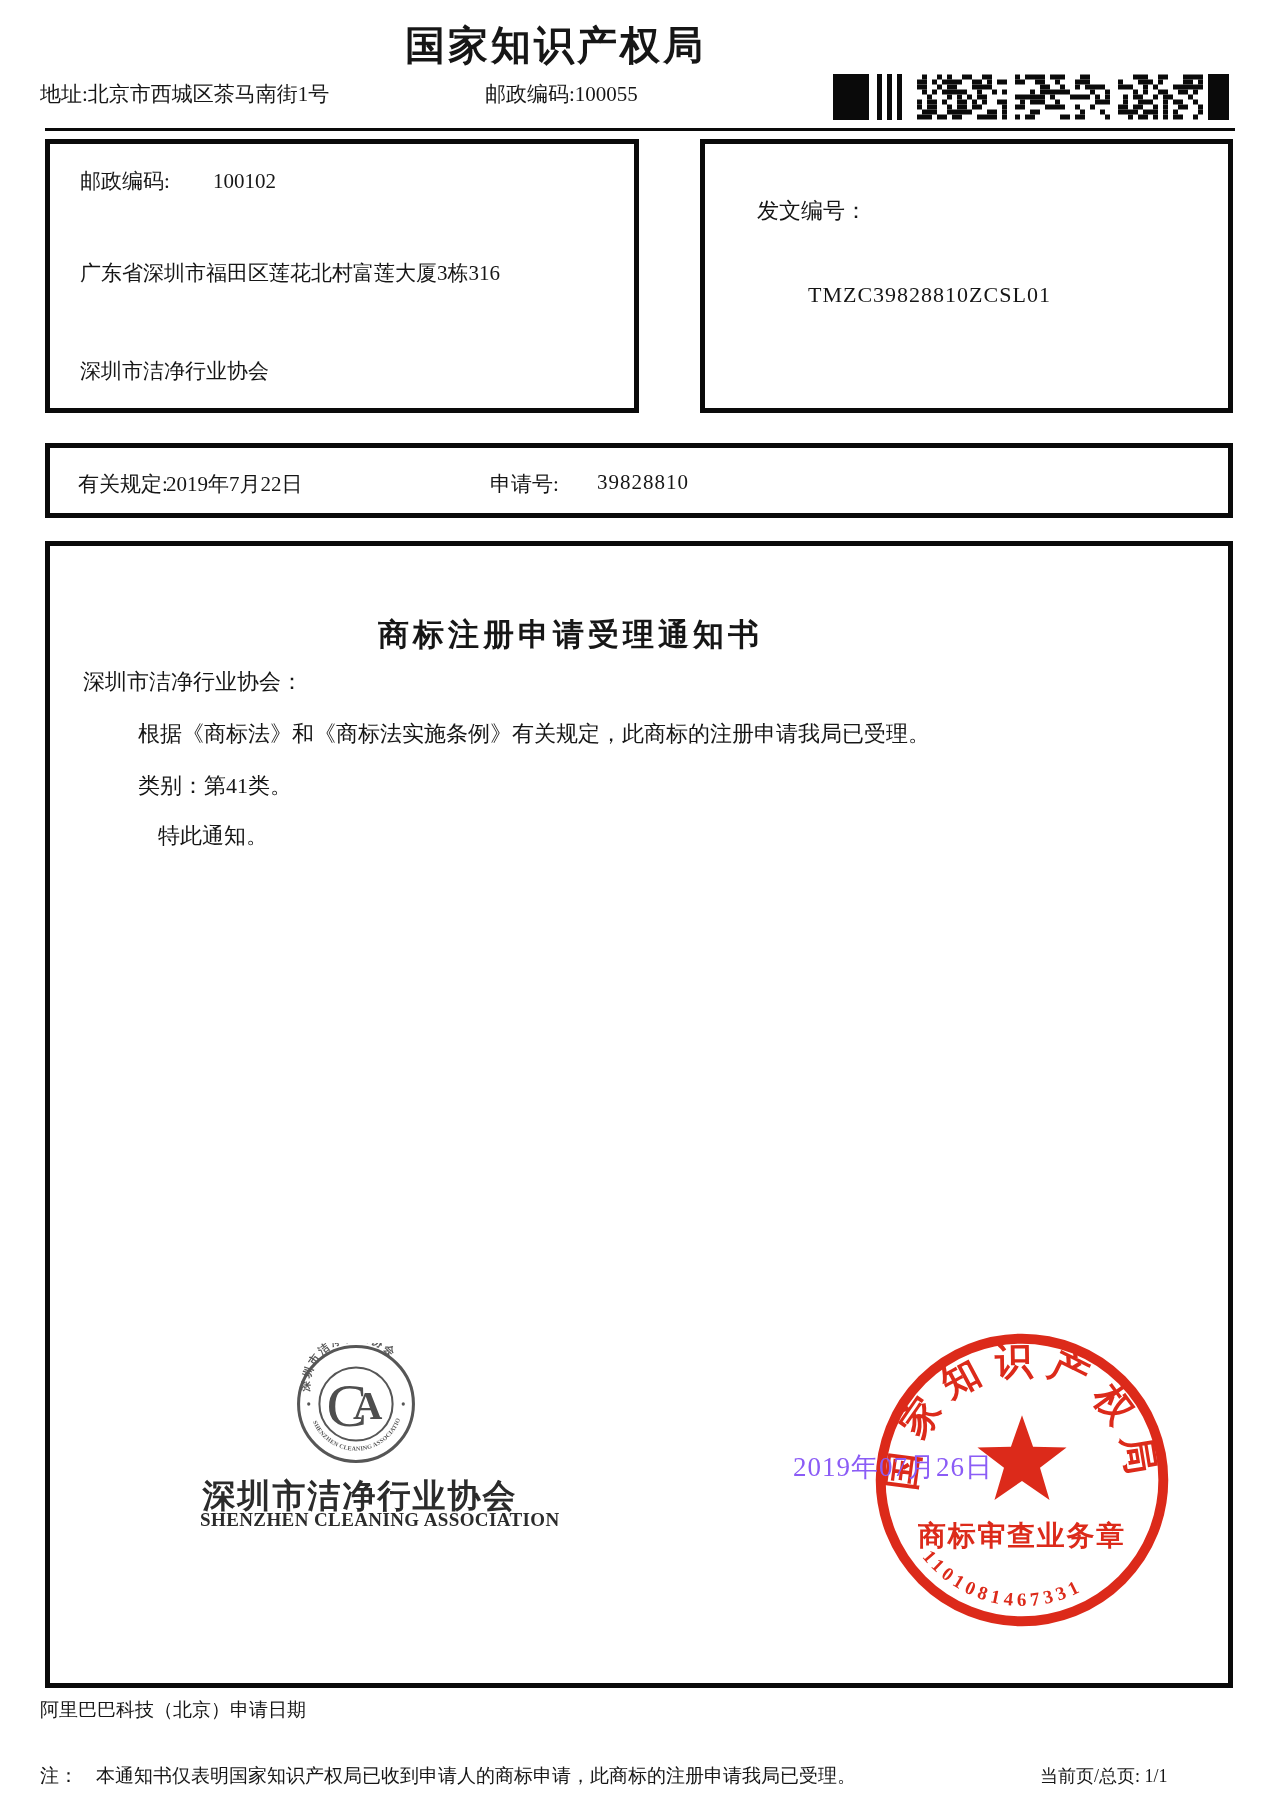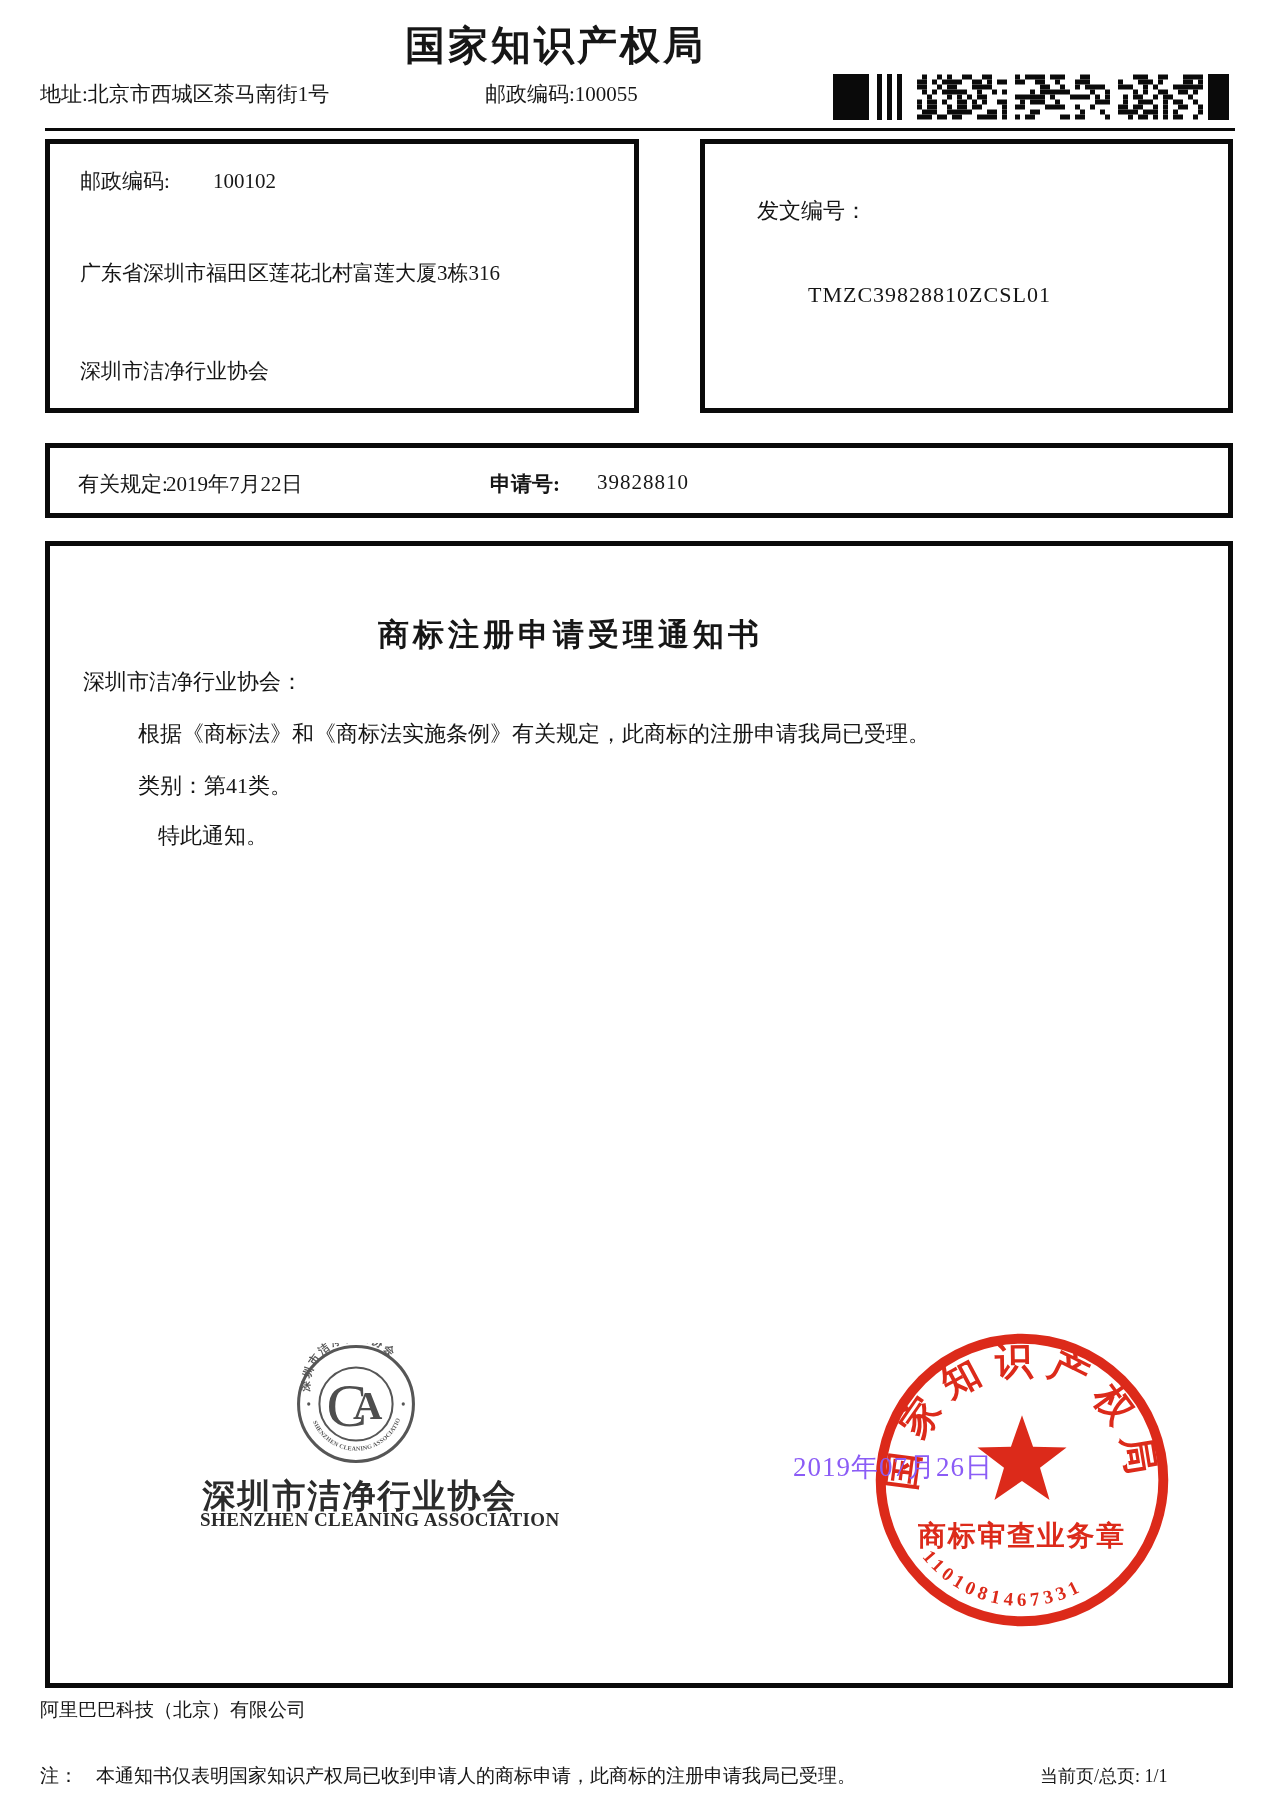--- a/index.html
+++ b/index.html
@@ -299,21 +299,21 @@
   </div>
 
   <div class="box" style="left:700px;top:139px;width:533px;height:274px;">
     <div class="boxtext" style="left:52px;top:52px;font-size:22px;">发文编号：</div>
     <div class="boxtext" style="left:103px;top:138px;font-size:22px;letter-spacing:1px;">TMZC39828810ZCSL01</div>
   </div>
 
   <div class="box" style="left:45px;top:443px;width:1188px;height:75px;">
     <div class="boxtext" style="left:28px;top:22px;">有关规定:</div>
     <div class="boxtext" style="left:116px;top:22px;">2019年7月22日</div>
-    <div class="boxtext" style="left:440px;top:22px;font-weight:bold;">申请号:</div>
+    <div class="boxtext" style="left:440px;top:22px;">申请号:</div>
     <div class="boxtext" style="left:547px;top:22px;letter-spacing:1px;">39828810</div>
   </div>
 
   <div class="box" style="left:45px;top:541px;width:1188px;height:1147px;">
 
     <div class="abs notice-title" style="left:328px;top:68px;">商标注册申请受理通知书</div>
 
     <div class="abs body-text" style="left:33px;top:121px;">深圳市洁净行业协会：</div>
     <div class="abs body-text" style="left:88px;top:173px;">根据《商标法》和《商标法实施条例》有关规定，此商标的注册申请我局已受理。</div>
     <div class="abs body-text" style="left:88px;top:225px;">类别：第41类。</div>
@@ -353,21 +353,21 @@
       <polygon points="170,98 182.3,133 219.5,133.9 190,156.5 200.6,192.1 170,171 139.4,192.1 150,156.5 120.5,133.9 157.7,133" fill="#dc2a1a"></polygon>
       <text x="170" y="242" font-size="31" letter-spacing="2" text-anchor="middle" font-weight="bold" fill="#dc2a1a">商标审查业务章</text>
       <text font-size="21" letter-spacing="5" fill="#dc2a1a" font-weight="bold">
         <textPath href="#seal-arc-bottom" startOffset="6">1101081467331</textPath>
       </text>
     </svg>
 
     <div class="abs seal-date" style="left:743px;top:903px;">2019年07月26日</div>
   </div>
 
-  <div class="abs footer-text" style="left:40px;top:1697px;">阿里巴巴科技（北京）有限公司</div>
+  <div class="abs footer-text" style="left:40px;top:1697px;">阿里巴巴科技（北京）申请日期</div>
 
   <div class="abs footer-text" style="left:40px;top:1763px;">
     <span class="note-label">注：</span><span>本通知书仅表明国家知识产权局已收到申请人的商标申请，此商标的注册申请我局已受理。</span>
   </div>
 
   <div class="abs page-indicator" style="left:1040px;top:1764px;width:202px;text-align:left;">当前页/总页: 1/1</div>
 
 </div>
 
 </body></html>

